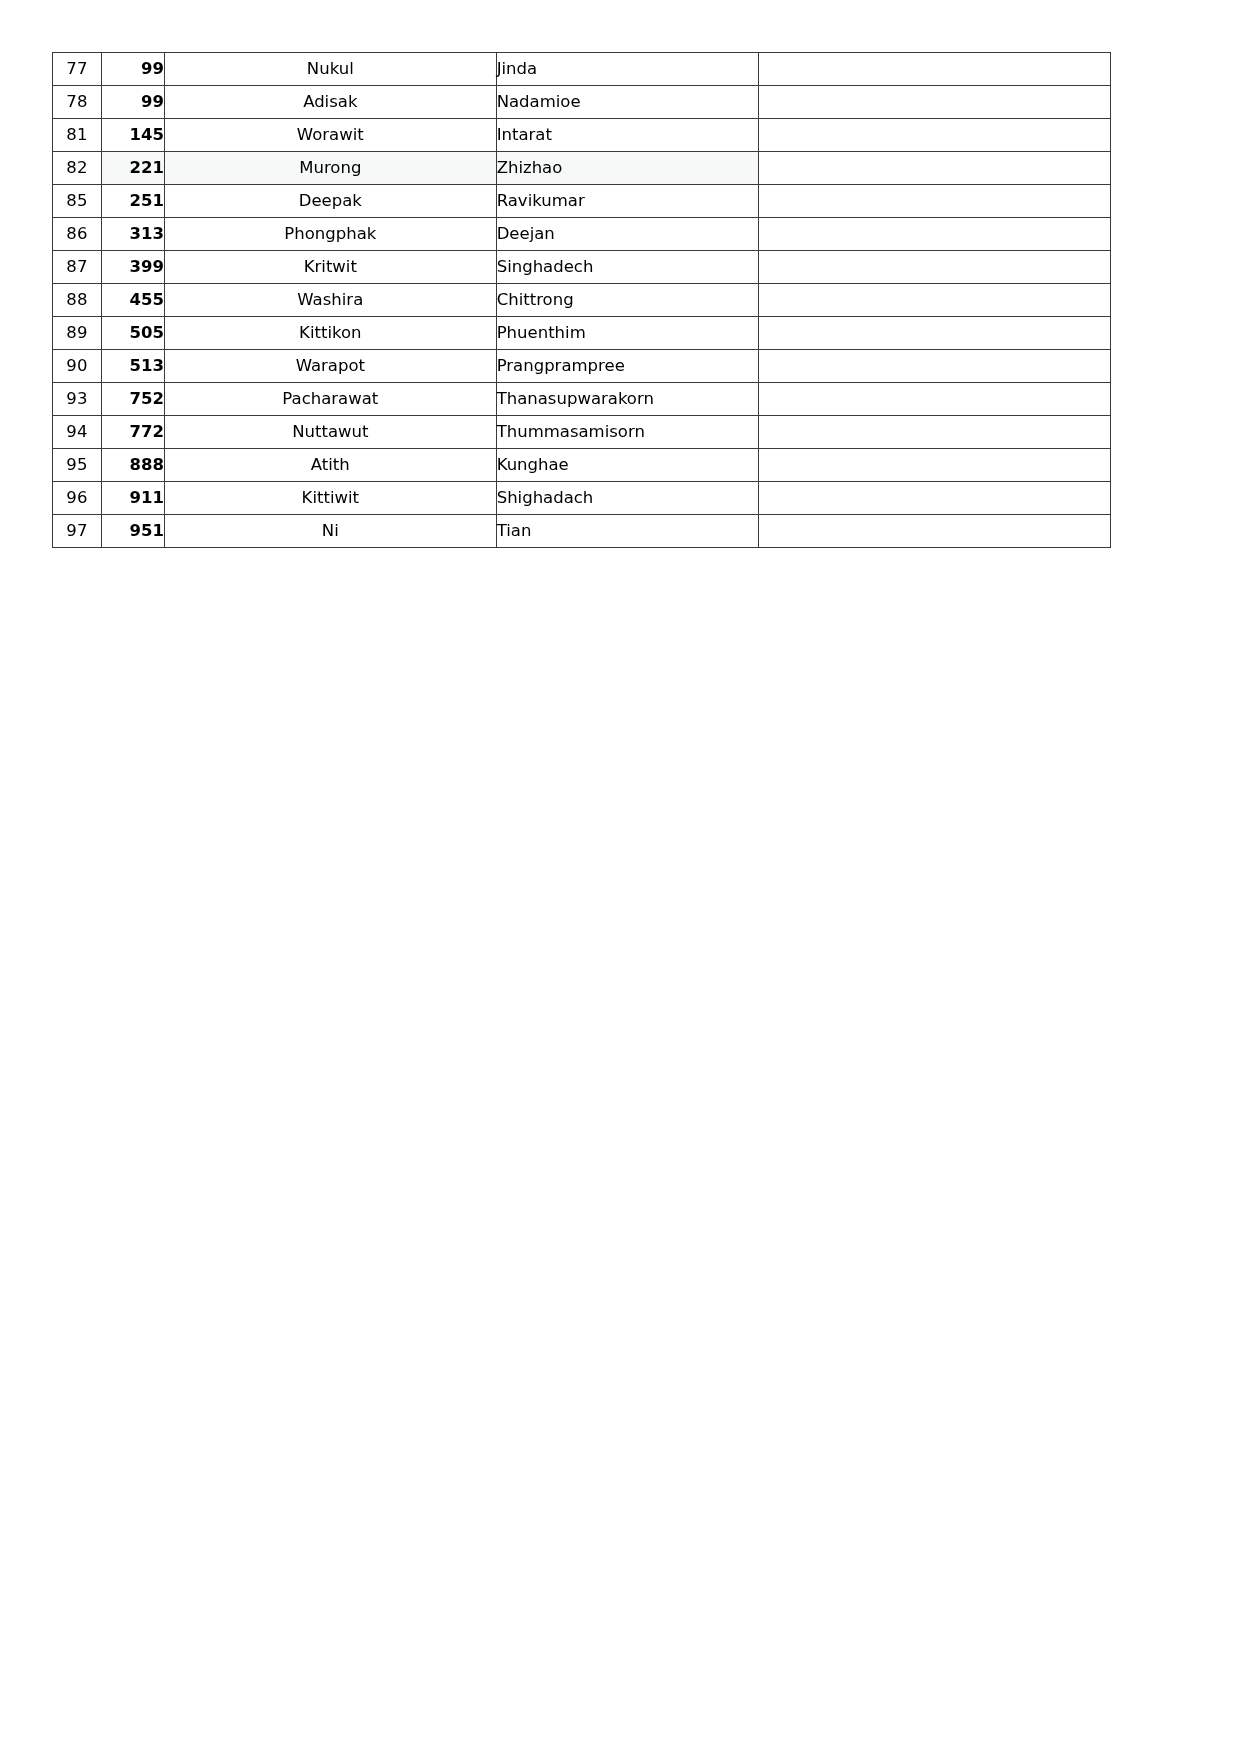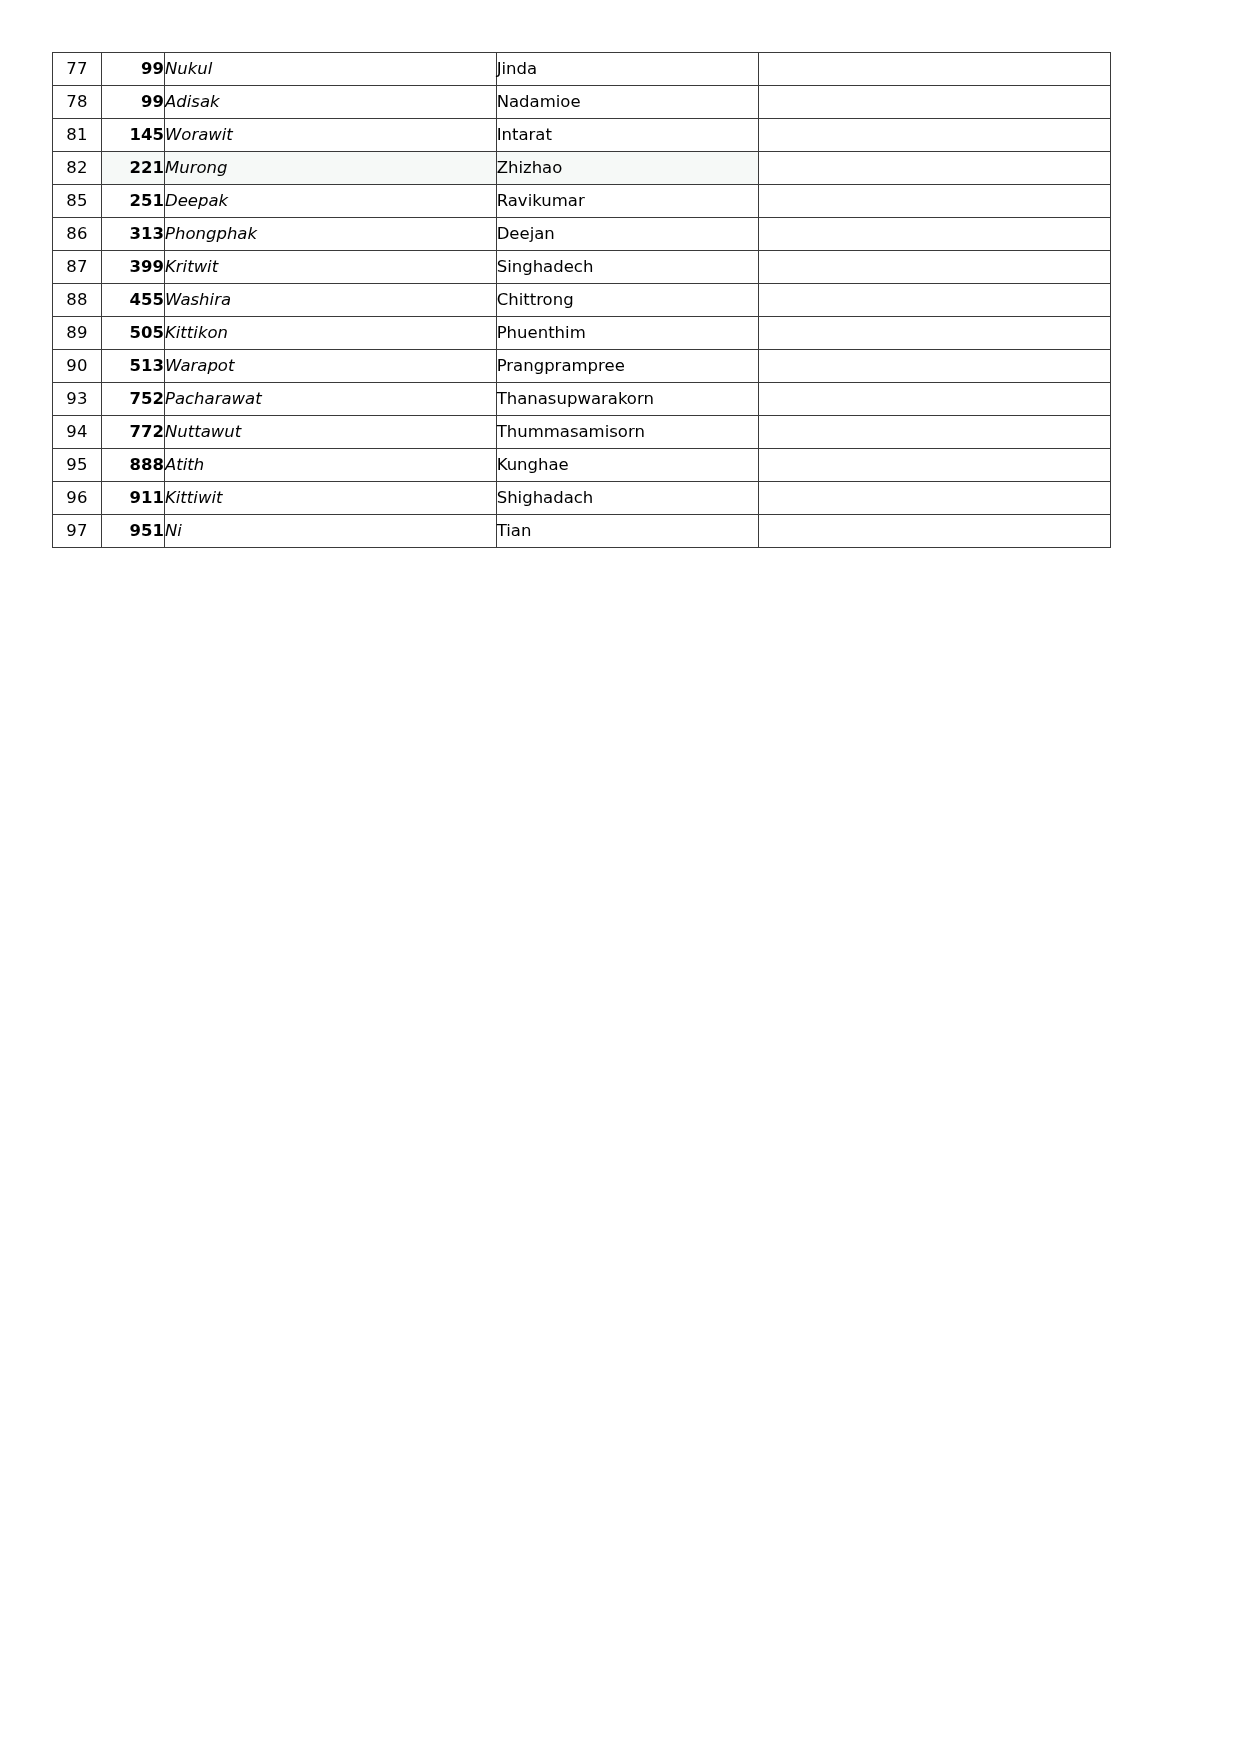--- a/index.html
+++ b/index.html
@@ -53,23 +53,22 @@
     letter-spacing: 0.2px;
   }
   td.c-number {
     width: 59px;
     text-align: right;
     font-weight: 700;
     padding-right: 9px;
   }
   td.c-first {
     width: 311px;
-    text-align: left;
+    text-align: center;
     padding-left: 8px;
-    font-style: italic;
   }
   td.c-last {
     width: 246px;
     text-align: left;
     padding-left: 8px;
   }
   td.c-empty {
     width: 330px;
   }
 

